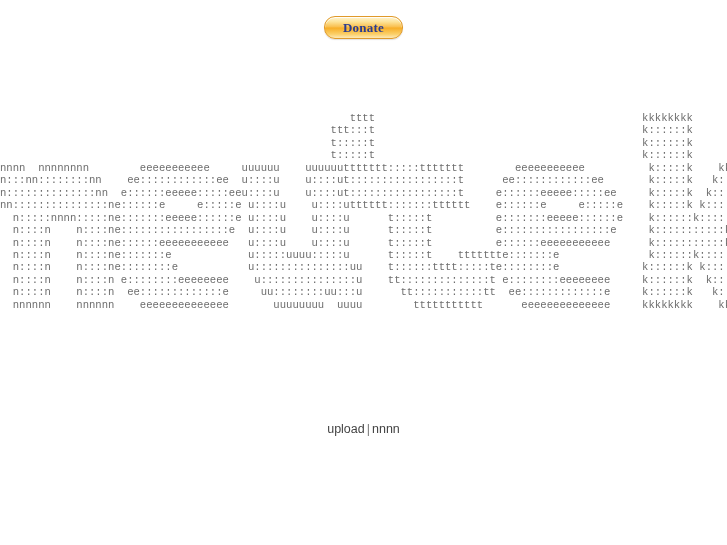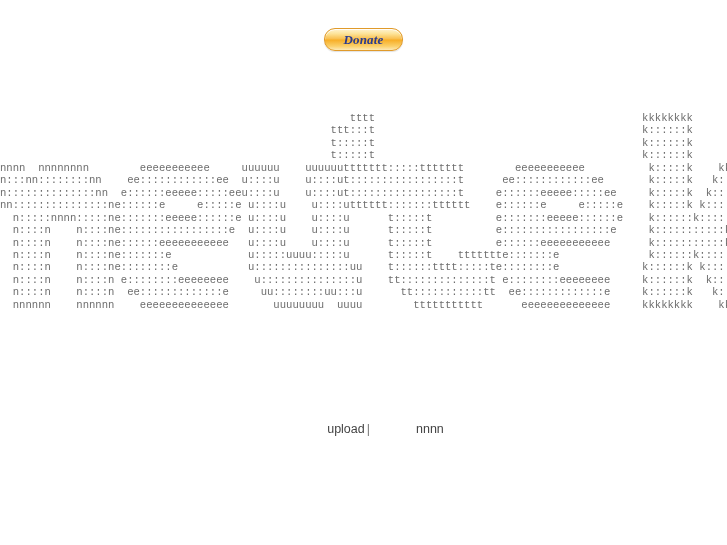--- a/index.html
+++ b/index.html
@@ -36,28 +36,27 @@
         #fde49a 22%,
         #f9be4c 48%,
         #f7ad25 52%,
         #fbd06a 82%,
         #fde9b6 100%);
     box-shadow: inset 0 1px 0 rgba(255,255,255,0.85),
                 0 1px 1px rgba(0,0,0,0.12);
     color: #2a3c8f;
     font-family: "Liberation Serif", serif;
     font-weight: bold;
-    font-style: italic;
     font-size: 13px;
     letter-spacing: 0.2px;
     text-align: center;
     cursor: pointer;
     user-select: none;
     position: relative;
-    top: 12px;
+    top: 0;
   }
 
   
   .ascii-wrap {
     position: absolute;
     left: 0;
     top: 112px;
     width: 727px;
   }
   pre.ascii-art {
@@ -78,21 +77,20 @@
     left: 0;
     top: 422px;
     width: 727px;
     text-align: center;
     font-size: 12.5px;
     color: #444444;
   }
   .footer-links a {
     color: #444444;
     text-decoration: none;
-    margin-left: 44px;
   }
   .footer-sep {
     color: #777777;
     padding: 0 2px;
   }
 </style>
 </head>
 <body>
 
 <div class="donate-wrap">

